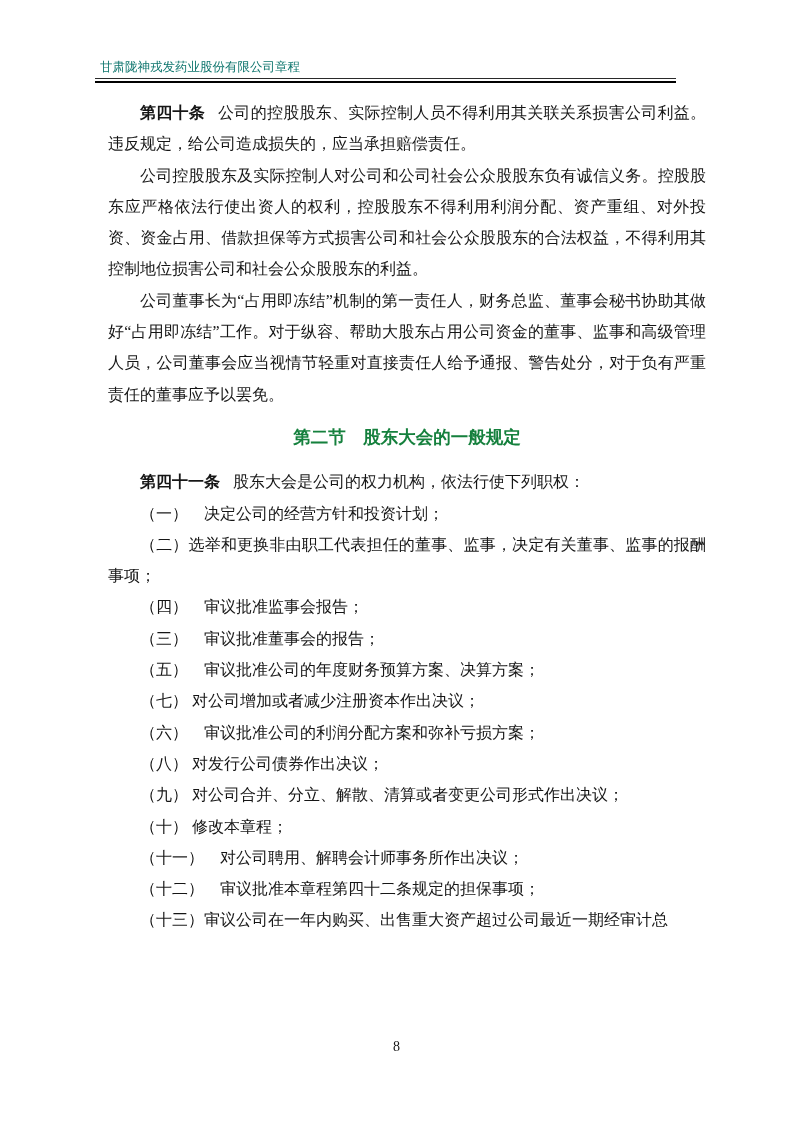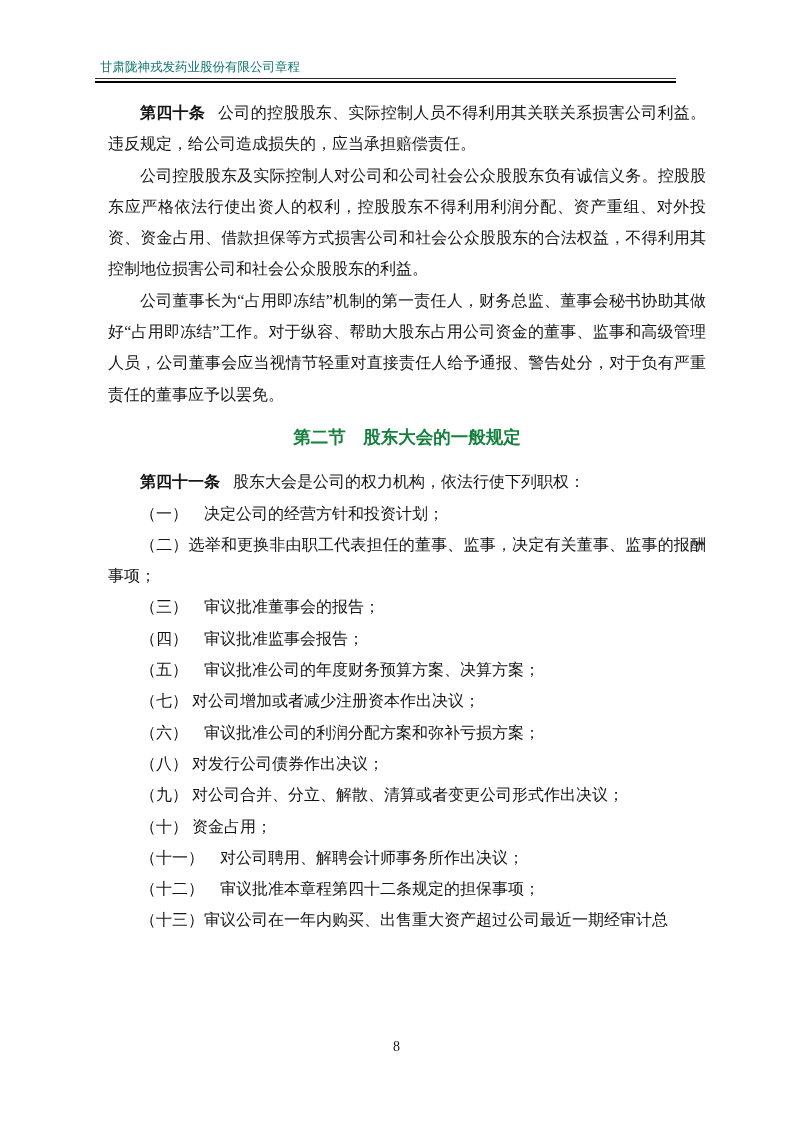--- a/index.html
+++ b/index.html
@@ -100,28 +100,28 @@
 
 
     <p class="para">公司董事长为“占用即冻结”机制的第一责任人，财务总监、董事会秘书协助其做好“占用即冻结”工作。对于纵容、帮助大股东占用公司资金的董事、监事和高级管理人员，公司董事会应当视情节轻重对直接责任人给予通报、警告处分，对于负有严重责任的董事应予以罢免。</p>
 
     <h2 class="section-heading">第二节　股东大会的一般规定</h2>
 
     <p class="para"><span class="article-label">第四十一条</span><span>股东大会是公司的权力机构，依法行使下列职权：</span></p>
 
     <p class="list-item">（一）　决定公司的经营方针和投资计划；</p>
     <p class="list-item">（二）选举和更换非由职工代表担任的董事、监事，决定有关董事、监事的报酬事项；</p>
+    <p class="list-item">（四）　审议批准监事会报告；</p>
     <p class="list-item">（三）　审议批准董事会的报告；</p>
-    <p class="list-item">（四）　审议批准监事会报告；</p>
     <p class="list-item">（五）　审议批准公司的年度财务预算方案、决算方案；</p>
     <p class="list-item">（七） 对公司增加或者减少注册资本作出决议；</p>
     <p class="list-item">（六）　审议批准公司的利润分配方案和弥补亏损方案；</p>
     <p class="list-item">（八） 对发行公司债券作出决议；</p>
     <p class="list-item">（九） 对公司合并、分立、解散、清算或者变更公司形式作出决议；</p>
-    <p class="list-item">（十） 资金占用；</p>
+    <p class="list-item">（十） 修改本章程；</p>
     <p class="list-item">（十一）　对公司聘用、解聘会计师事务所作出决议；</p>
     <p class="list-item">（十二）　审议批准本章程第四十二条规定的担保事项；</p>
     <p class="list-item">（十三）审议公司在一年内购买、出售重大资产超过公司最近一期经审计总</p>
 
   </main>
 
   <footer class="page-number">8</footer>
 
 </div>
 

